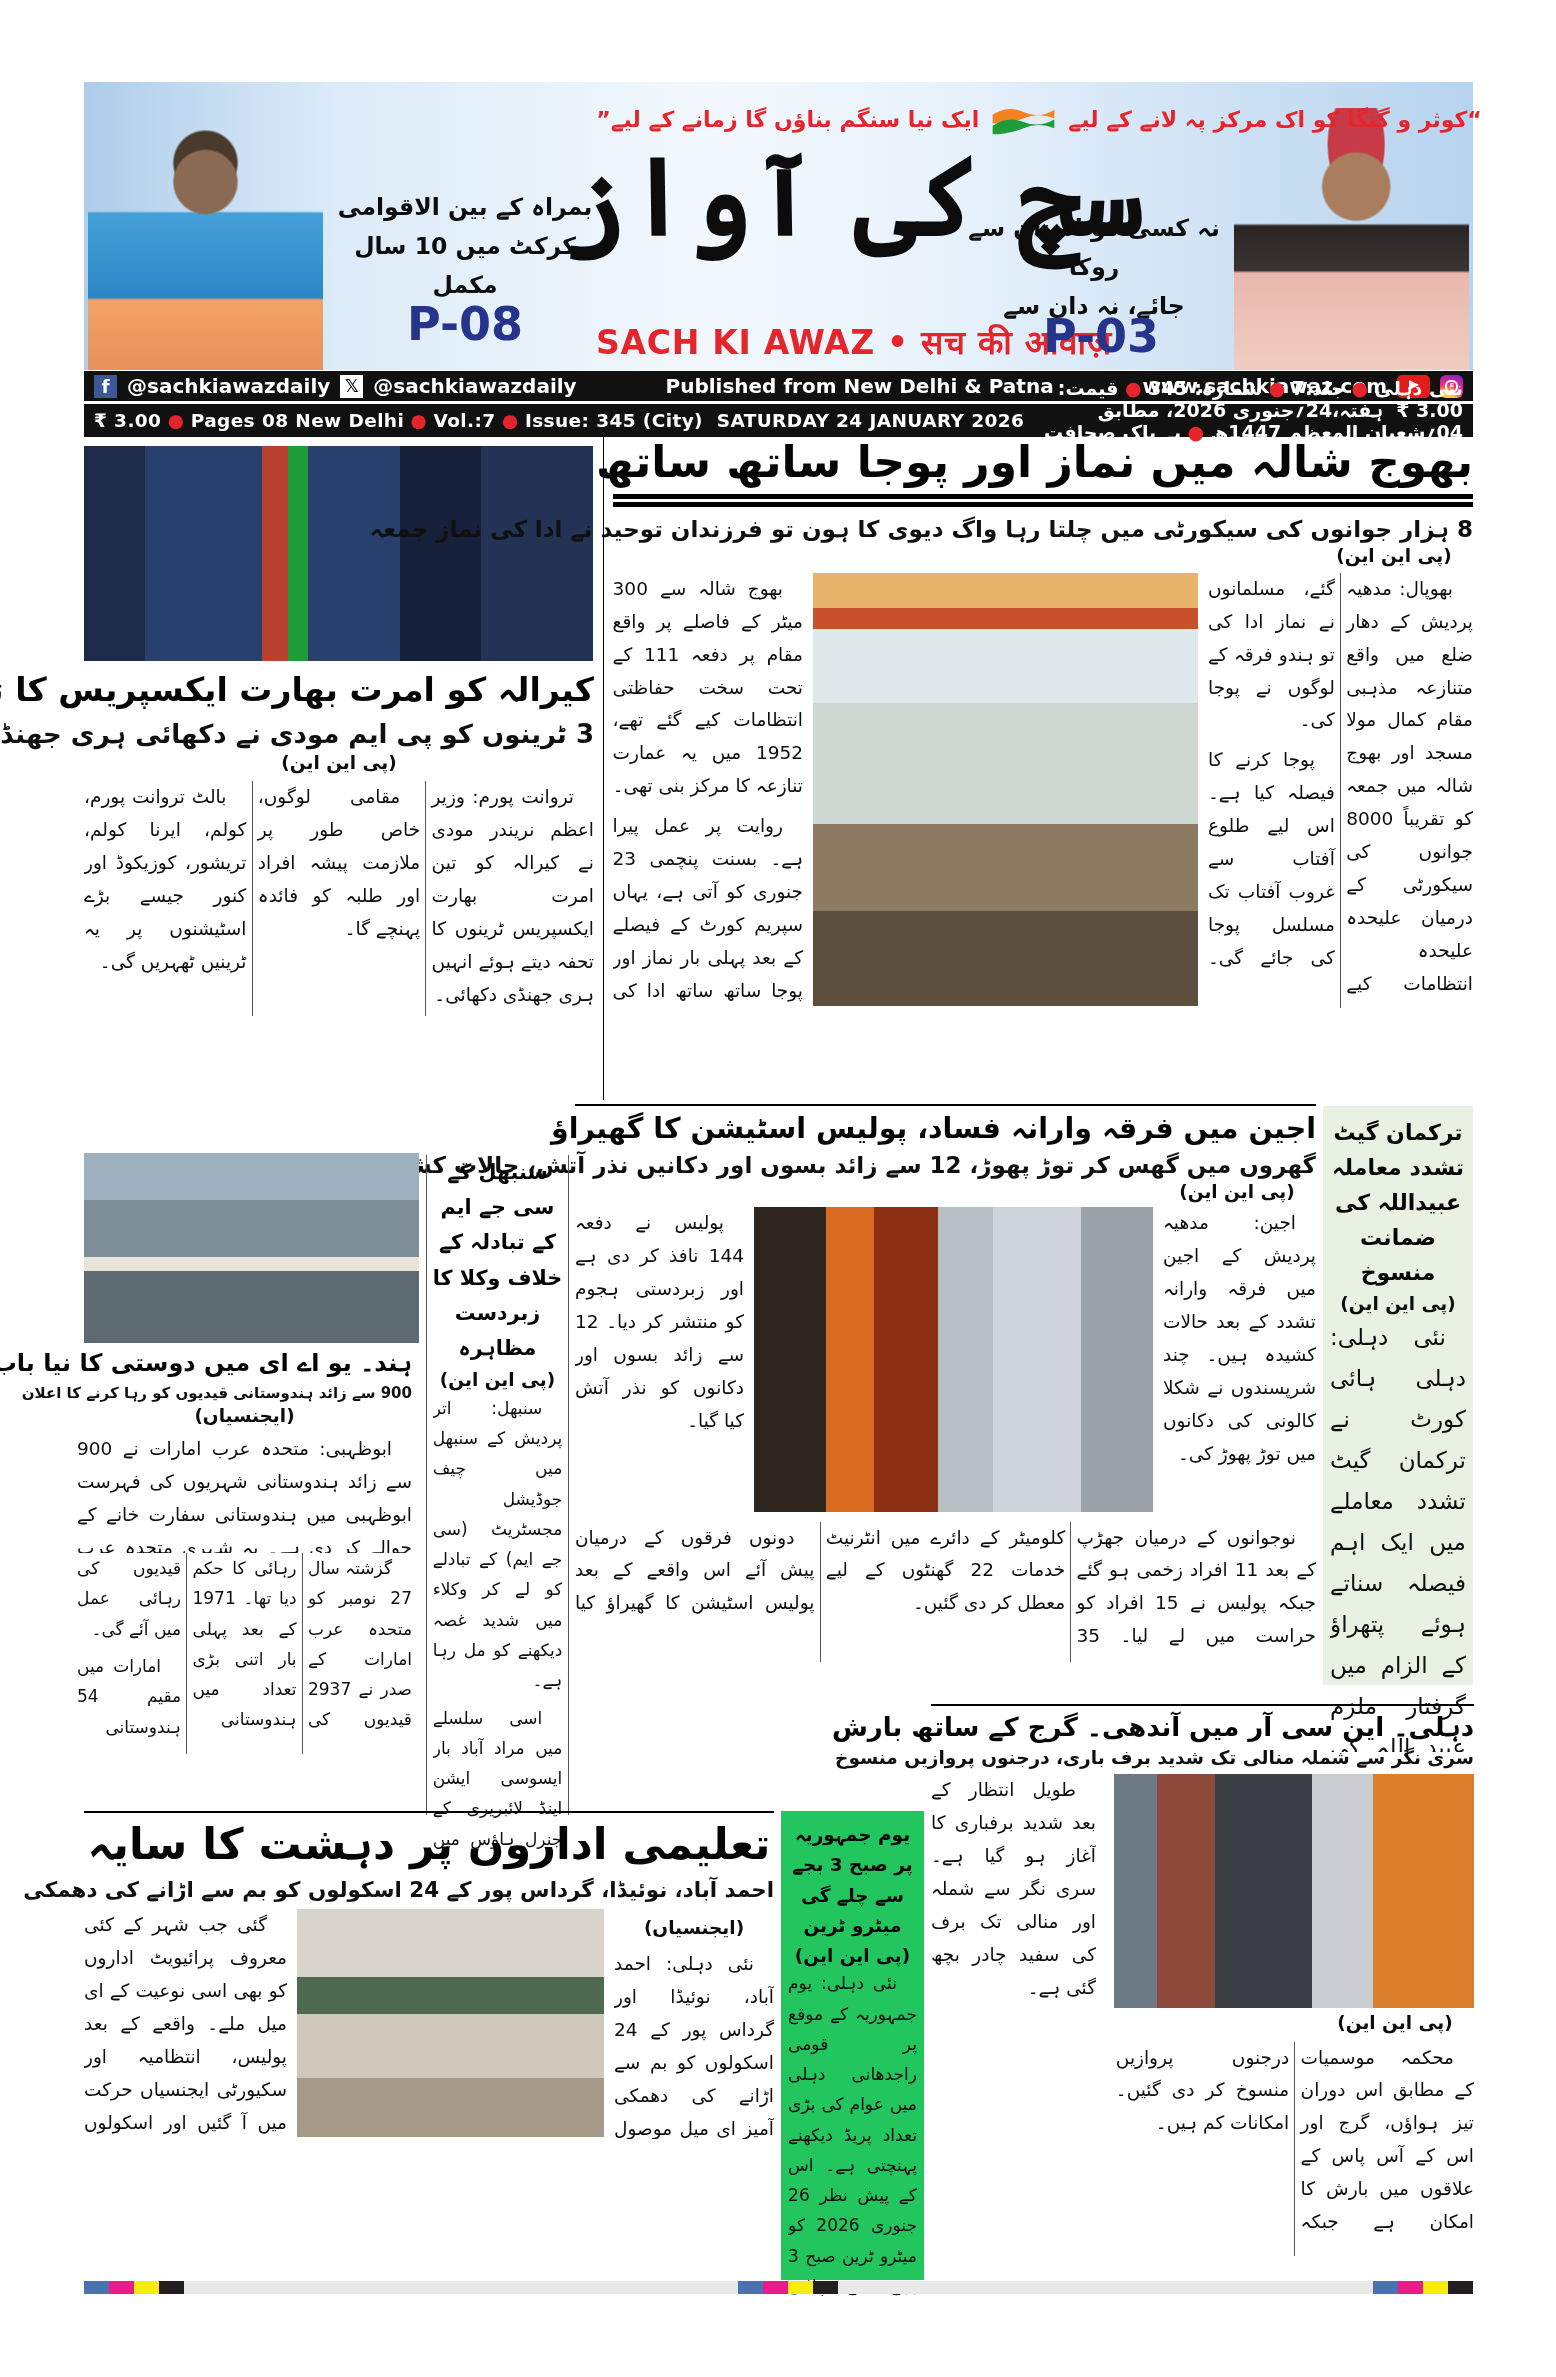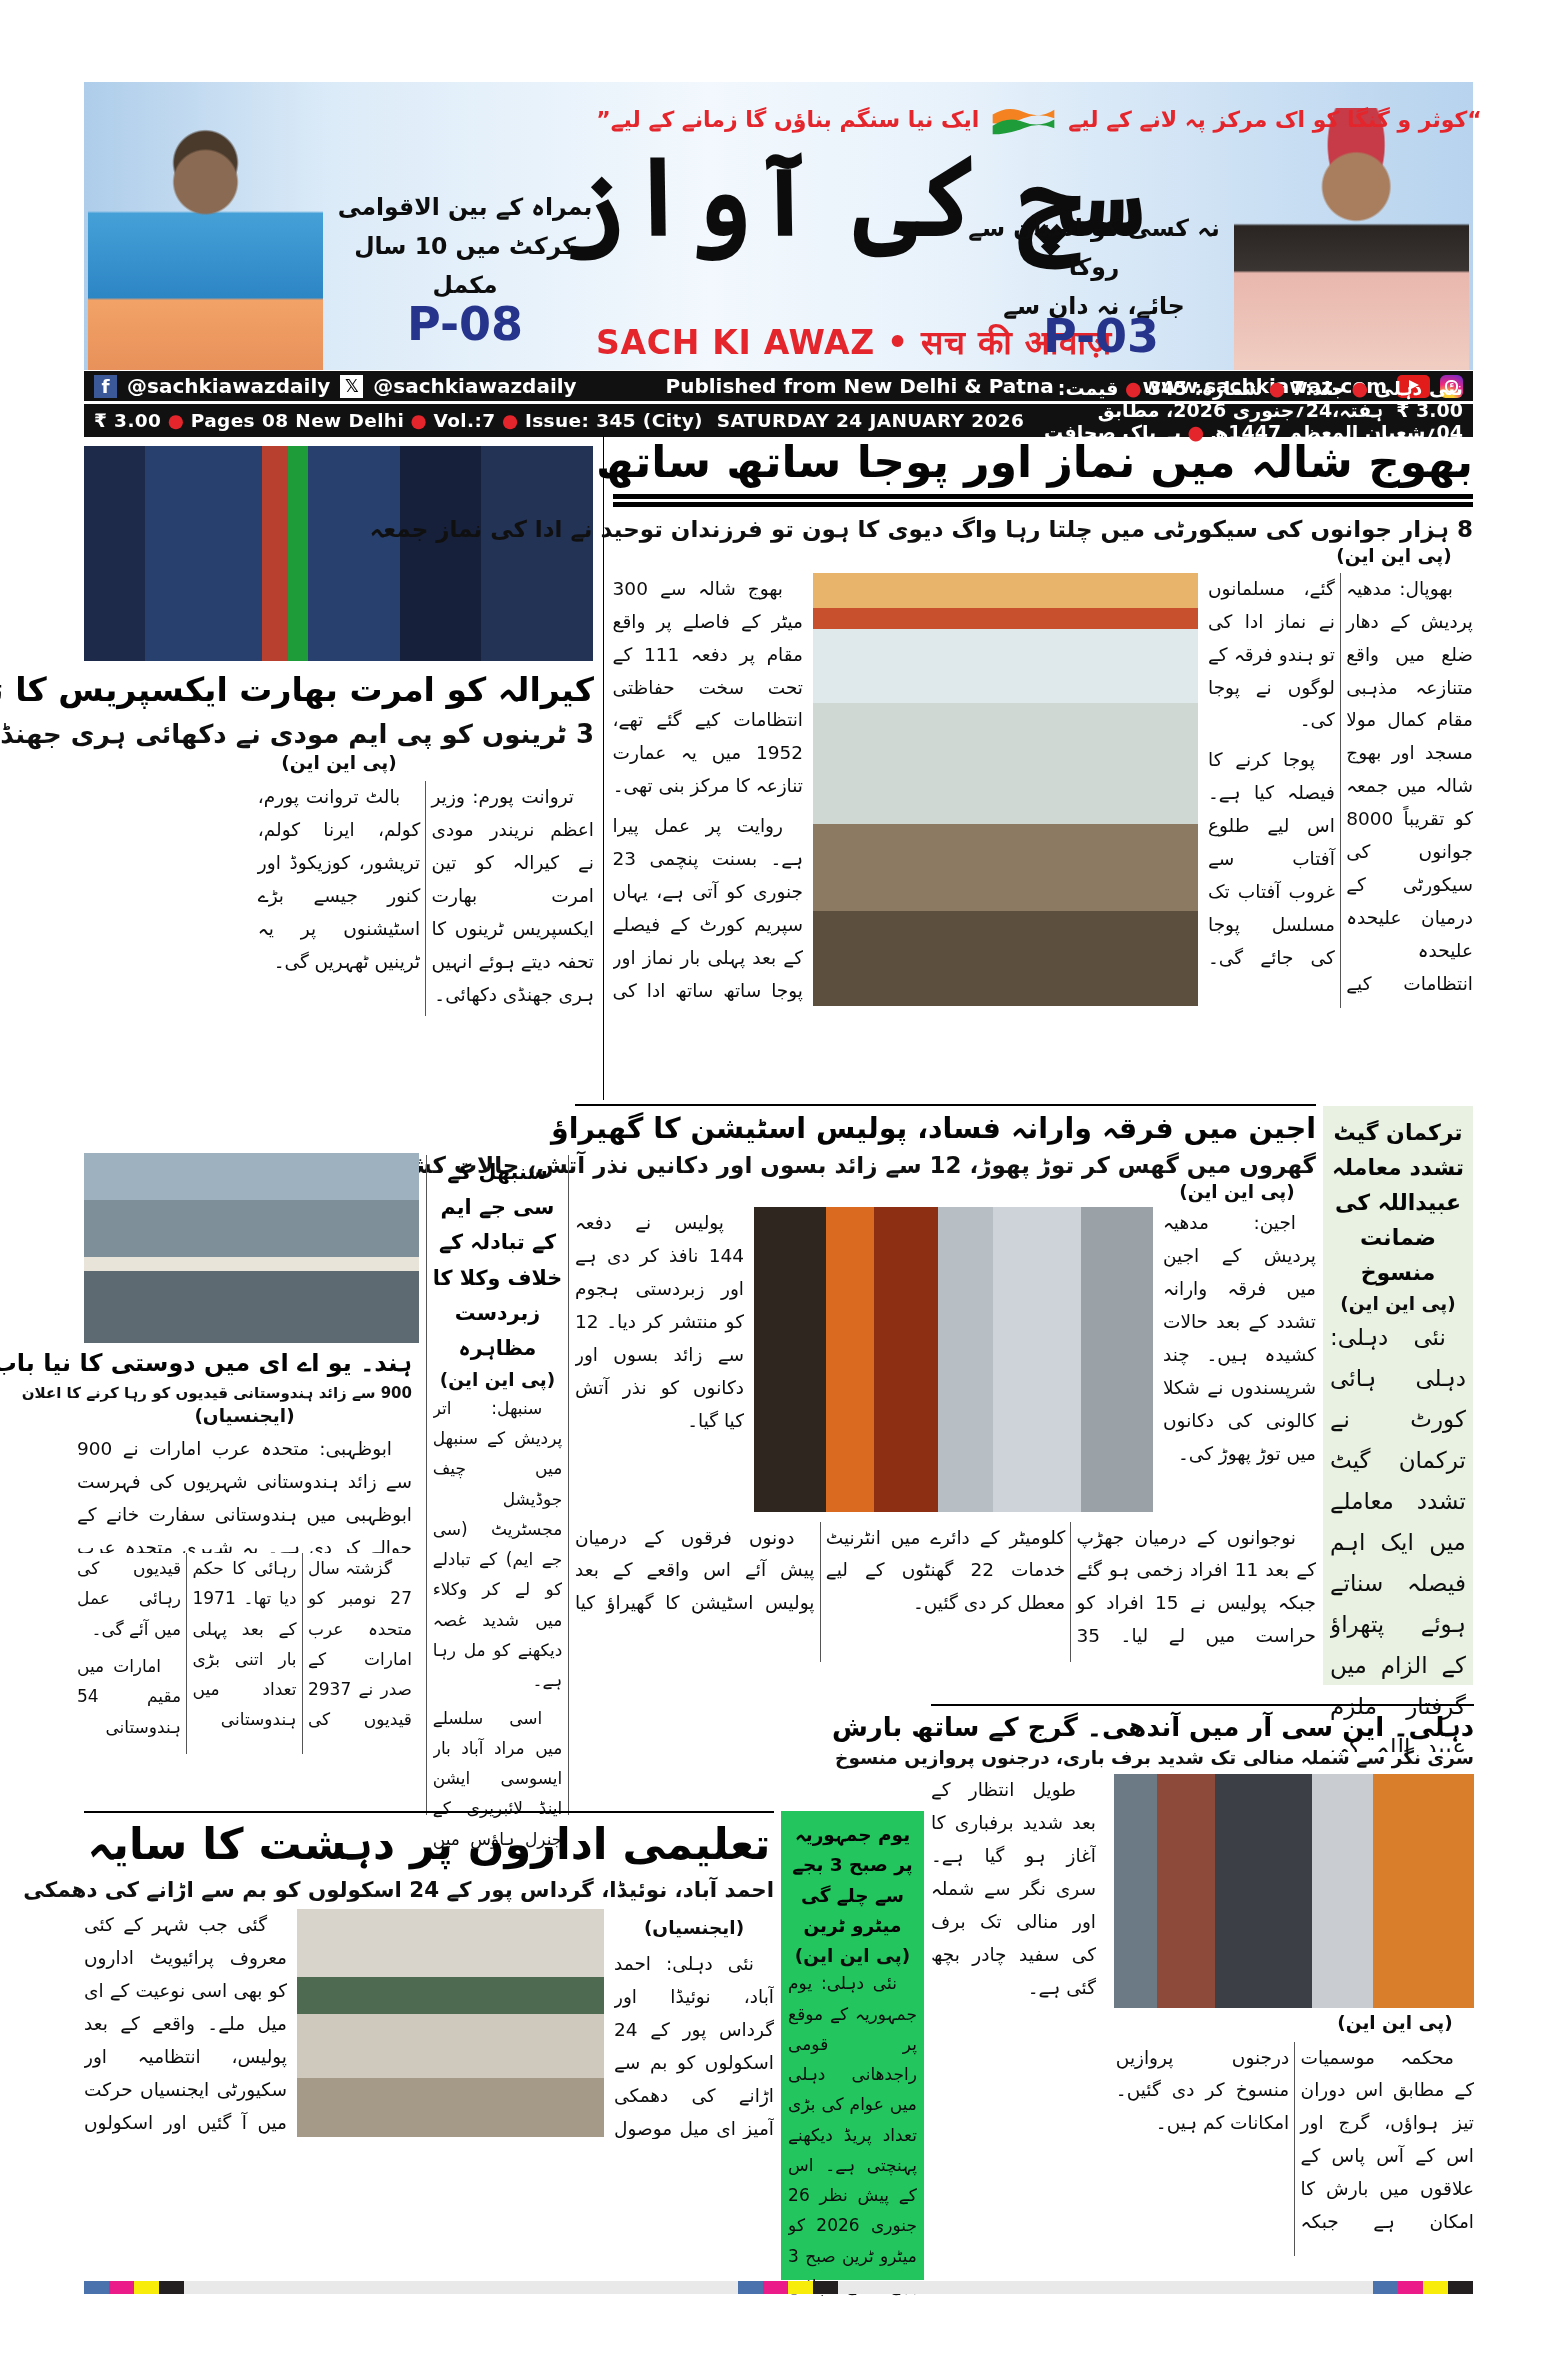--- a/index.html
+++ b/index.html
@@ -225,20 +225,21 @@
       </div>
     </div>
   </article>
 
   <article class="block kerala">
     <h2 class="hl hl1">کیرالہ کو امرت بھارت ایکسپریس کا تحفہ</h2>
     <div class="sub hl2">3 ٹرینوں کو پی ایم مودی نے دکھائی ہری جھنڈی</div>
     <div class="byline c">(پی این این)</div>
     <div class="bodytxt cols3">
       <p>تروانت پورم: وزیر اعظم نریندر مودی نے کیرالہ کو تین امرت بھارت ایکسپریس ٹرینوں کا تحفہ دیتے ہوئے انہیں ہری جھنڈی دکھائی۔</p>
+      <p>مقامی لوگوں، خاص طور پر ملازمت پیشہ افراد اور طلبہ کو فائدہ پہنچے گا۔</p>
       <p>بالٹ تروانت پورم، کولم، ایرنا کولم، تریشور، کوزیکوڈ اور کنور جیسے بڑے اسٹیشنوں پر یہ ٹرینیں ٹھہریں گی۔</p>
     </div>
   </article>
 
   <article class="block ujjain topline">
     <h2 class="hl hl1">اجین میں فرقہ وارانہ فساد، پولیس اسٹیشن کا گھیراؤ</h2>
     <div class="sub hl2">گھروں میں گھس کر توڑ پھوڑ، 12 سے زائد بسوں اور دکانیں نذر آتش، حالات کشیدہ</div>
     <div class="byline">(پی این این)</div>
     <div class="uj-row">
       <div class="bodytxt uj-colR">

